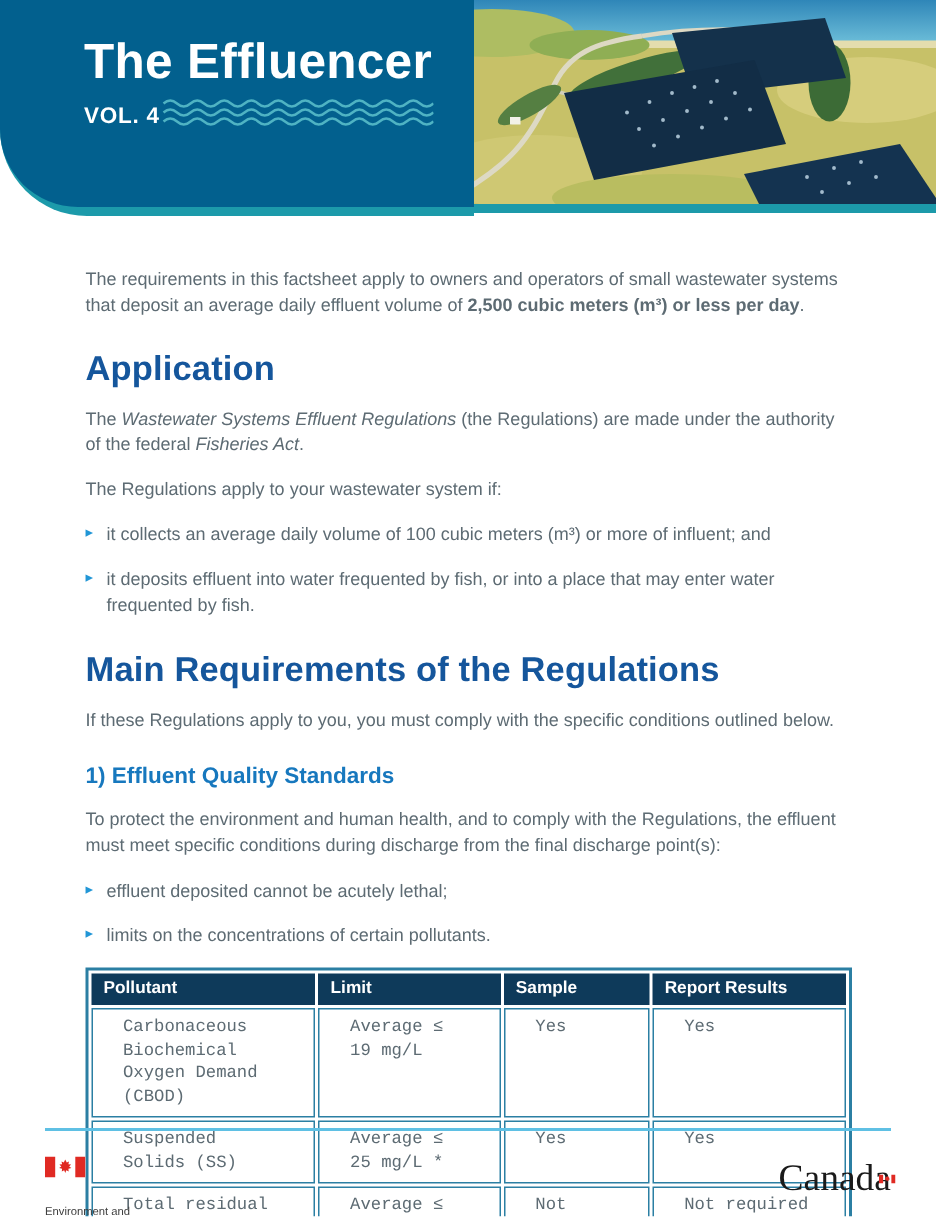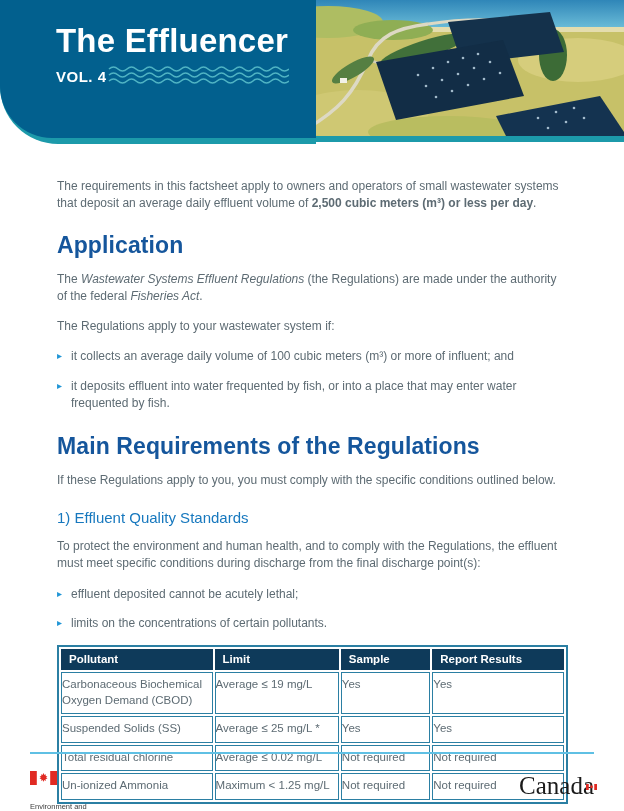--- a/index.html
+++ b/index.html
@@ -26,28 +26,28 @@
   .waves{flex:0 0 auto;}
   .panel .subtitle{font-size:16.5px;font-weight:bold;margin-top:12px;}
   
   .content{padding:0 56px 0 57px;}
   .content p{font-size:12px;line-height:1.45;}
   .intro{margin-top:33px;}
   b.hl{font-weight:bold;}
   h2{color:var(--heading_blue);font-size:23px;font-weight:bold;letter-spacing:.1px;}
   .h2-app{margin-top:19px;}
   .h2-main{margin-top:22px;}
-  h3{color:var(--subheading_blue);font-size:15px;font-weight:normal;margin-top:19px;}
+  h3{color:var(--subheading_blue);font-size:15px;font-weight:bold;margin-top:19px;}
   .content p.std{margin-top:12px;}
   .bullet{display:flex;gap:9px;margin-top:13px;font-size:12px;line-height:1.4;}
   .bullet .tri{color:var(--bullet_blue);font-size:10px;line-height:1.6;flex:0 0 auto;}
   
   table{width:100%;margin-top:13px;border-collapse:separate;border-spacing:2px;border:2px solid var(--table_border);background:#fff;}
   th{background:var(--table_header_bg);color:#fff;font-size:11.5px;text-align:left;padding:4px 8px 5px;font-weight:bold;margin-left:20px;}
-  td{border:1px solid var(--table_border);font-size:11.5px;color:var(--body_gray);padding:4px 0 5px;vertical-align:top;line-height:1.35;}
+  td{border:1px solid var(--table_border);font-size:11.5px;color:var(--body_gray);padding:4px 20px 5px;vertical-align:top;line-height:1.35;font-family:Liberation Mono, monospace;}
   col.c1{width:30.5%;} col.c2{width:25%;} col.c3{width:18%;} col.c4{width:26.5%;}
   
   .footer-line{position:absolute;left:30px;right:30px;top:752px;border-top:2px solid var(--footer_line);}
   .footer{position:absolute;left:30px;right:30px;top:771px;display:flex;align-items:flex-start;}
   .fip{display:flex;align-items:flex-start;gap:12px;flex-direction:column;}
   .dept{font-size:7.5px;color:#3c3c3c;line-height:1.45;margin-top:1px;}
   .dept.fr{margin-left:23px;}
   .wordmark{margin-left:auto;position:relative;font-family:"Liberation Serif", serif;color:#1a1a1a;font-size:25px;line-height:1;margin-top:2px;}
   .wordmark .mini-flag{position:absolute;top:-4px;right:-3px;}
 </style>

